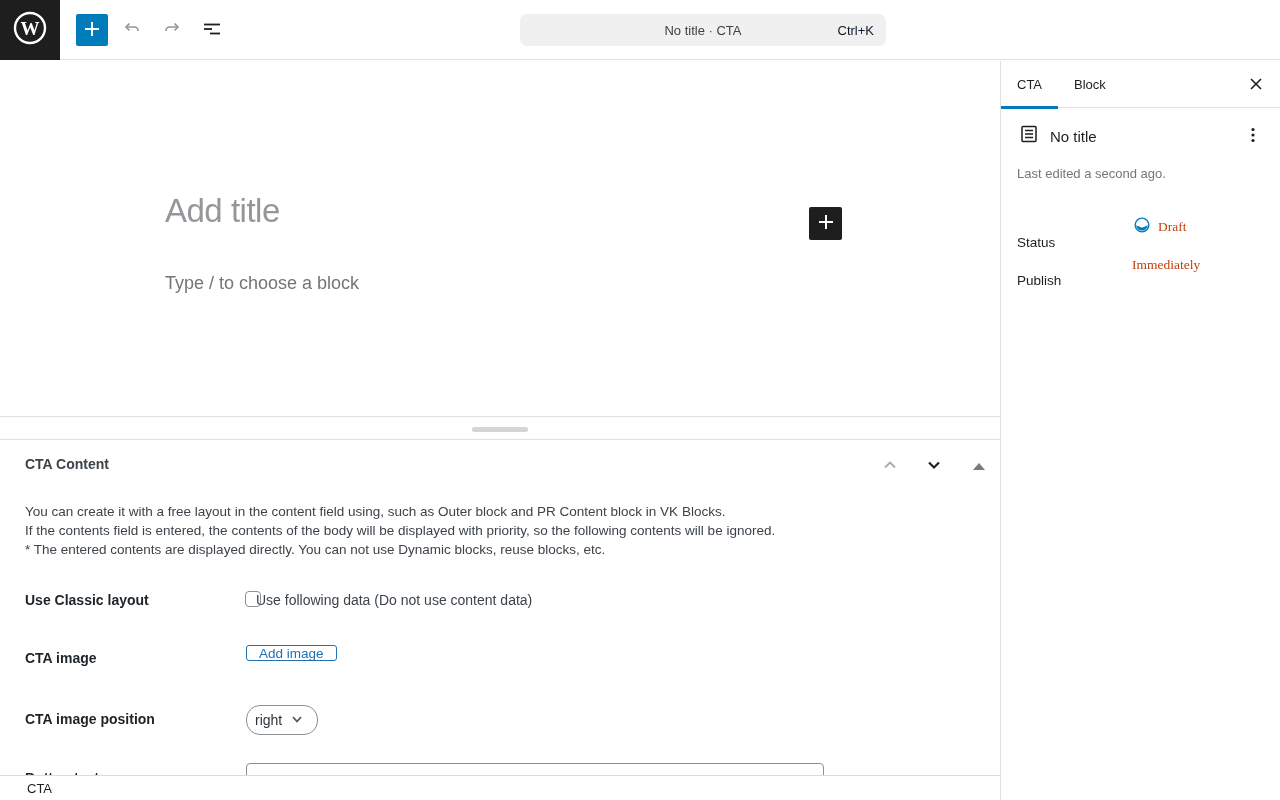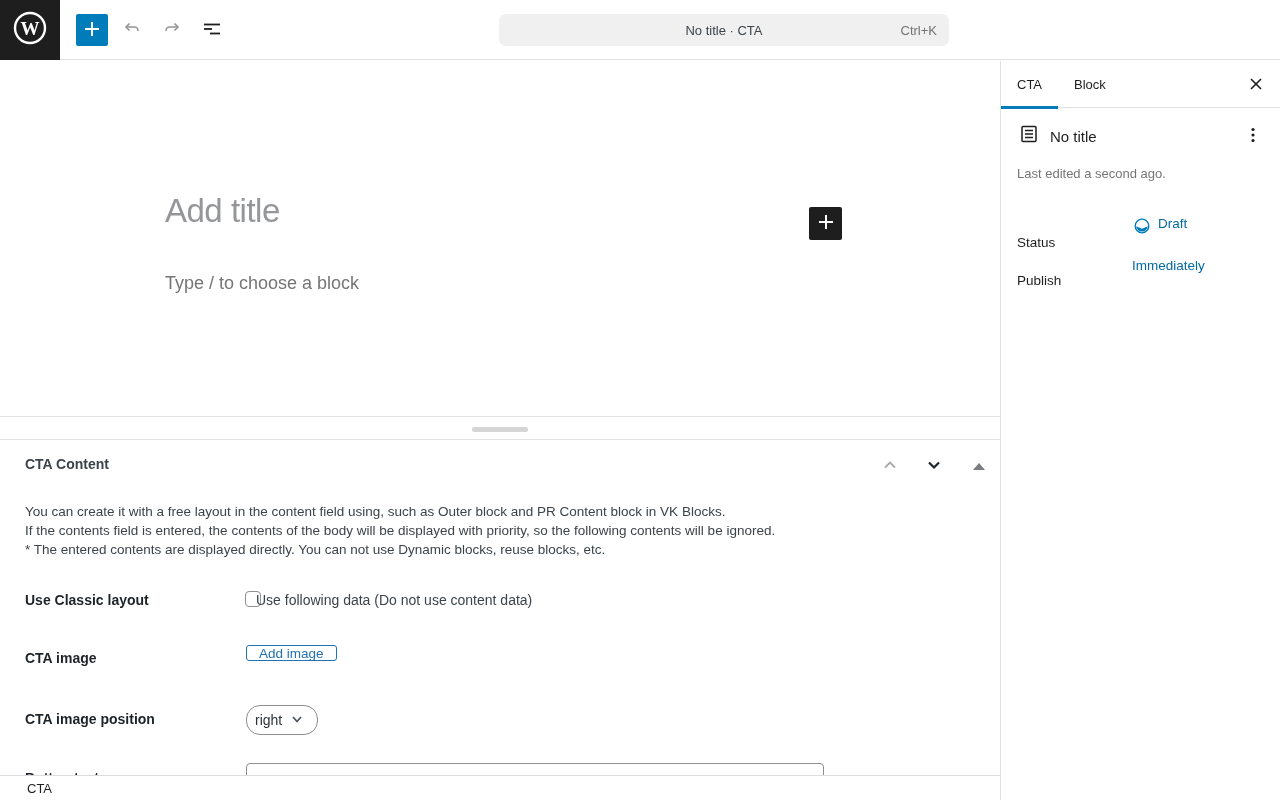--- a/index.html
+++ b/index.html
@@ -8,23 +8,23 @@
   .root { position:relative; width:1280px; height:800px; overflow:hidden; background:#fff; }
 
   
   .topbar { position:absolute; left:0; top:0; width:1280px; height:60px; background:#fff; border-bottom:1px solid #e0e0e0; z-index:20; }
   .wp-logo { position:absolute; left:0; top:0; width:60px; height:60px; background:#1e1e1e; display:flex; align-items:center; justify-content:center; cursor:pointer; }
   .inserter-btn { position:absolute; left:76px; top:14px; width:32px; height:32px; background:#007cba; border:none; border-radius:2px; display:flex; align-items:center; justify-content:center; cursor:pointer; }
   .tb-icon-btn { position:absolute; top:18px; width:24px; height:24px; display:flex; align-items:center; justify-content:center; background:transparent; border:none; cursor:pointer; }
   .undo-btn { left:120px; }
   .redo-btn { left:160px; }
   .listview-btn { left:200px; }
-  .command-bar { position:absolute; left:499px; top:14px; width:450px; height:32px; background:#f0f0f0; border-radius:7px; display:flex; align-items:center; justify-content:center; cursor:pointer; }
+  .command-bar { position:absolute; left:520px; top:14px; width:366px; height:32px; background:#f0f0f0; border-radius:7px; display:flex; align-items:center; justify-content:center; cursor:pointer; }
   .command-title { font-size:13px; color:#3c434a; }
-  .command-shortcut { position:absolute; right:12px; top:0; height:32px; display:flex; align-items:center; font-size:13px; color:#737373; }
+  .command-shortcut { position:absolute; right:12px; top:0; height:32px; display:flex; align-items:center; font-size:13px; color:#0f172a; }
 
   
   .canvas { position:absolute; left:0; top:61px; width:1000px; height:739px; background:#fff; overflow:hidden; }
   .post-title { position:absolute; left:165px; top:130px; width:670px; font-size:33px; line-height:40px; color:#949699; letter-spacing:-0.5px; cursor:text; }
   .block-placeholder { position:absolute; left:165px; top:212px; width:600px; font-size:18px; color:#757575; cursor:text; }
   .block-appender { position:absolute; left:809px; top:146px; width:33px; height:33px; background:#1e1e1e; border:none; border-radius:2px; display:flex; align-items:center; justify-content:center; cursor:pointer; }
 
   .sep-line-1 { position:absolute; left:0; top:355px; width:1000px; height:1px; background:#e0e0e0; }
   .resize-pill { position:absolute; left:472px; top:366px; width:56px; height:5px; border-radius:3px; background:#d5d5d5; cursor:ns-resize; }
   .sep-line-2 { position:absolute; left:0; top:378px; width:1000px; height:1px; background:#e0e0e0; }
@@ -68,21 +68,21 @@
 
   .doc-row { position:absolute; left:16px; top:63px; width:248px; height:24px; display:flex; align-items:center; }
   .doc-title { margin-left:9px; font-size:15px; color:#1e1e1e; font-weight:500; }
   .kebab-btn { position:absolute; right:0; top:0; width:24px; height:24px; background:transparent; border:none; display:flex; align-items:center; justify-content:center; cursor:pointer; }
   .last-edited { position:absolute; left:16px; top:105px; font-size:13px; color:#757575; }
 
   .meta-row { position:absolute; left:16px; width:248px; display:flex; align-items:center; }
   .meta-row.status { top:143px; }
   .meta-row.publish { top:181px; }
   .meta-label { width:115px; font-size:13.5px; color:#1e1e1e;margin-top:31px; }
-  .meta-value { display:flex; gap:6px; font-size:13.5px; color:#0369a1; background:transparent; border:none; cursor:pointer; font-family:Liberation Sans, sans-serif; }
+  .meta-value { display:flex; align-items:center; gap:6px; font-size:13.5px; color:#c2410c; background:transparent; border:none; cursor:pointer; font-family:Liberation Serif, serif; }
 </style>
 </head>
 <body>
 
 <div class="root">
 
   <div class="topbar">
     <div class="wp-logo">
       <span>
         <svg width="36" height="36" viewBox="0 0 36 36">

